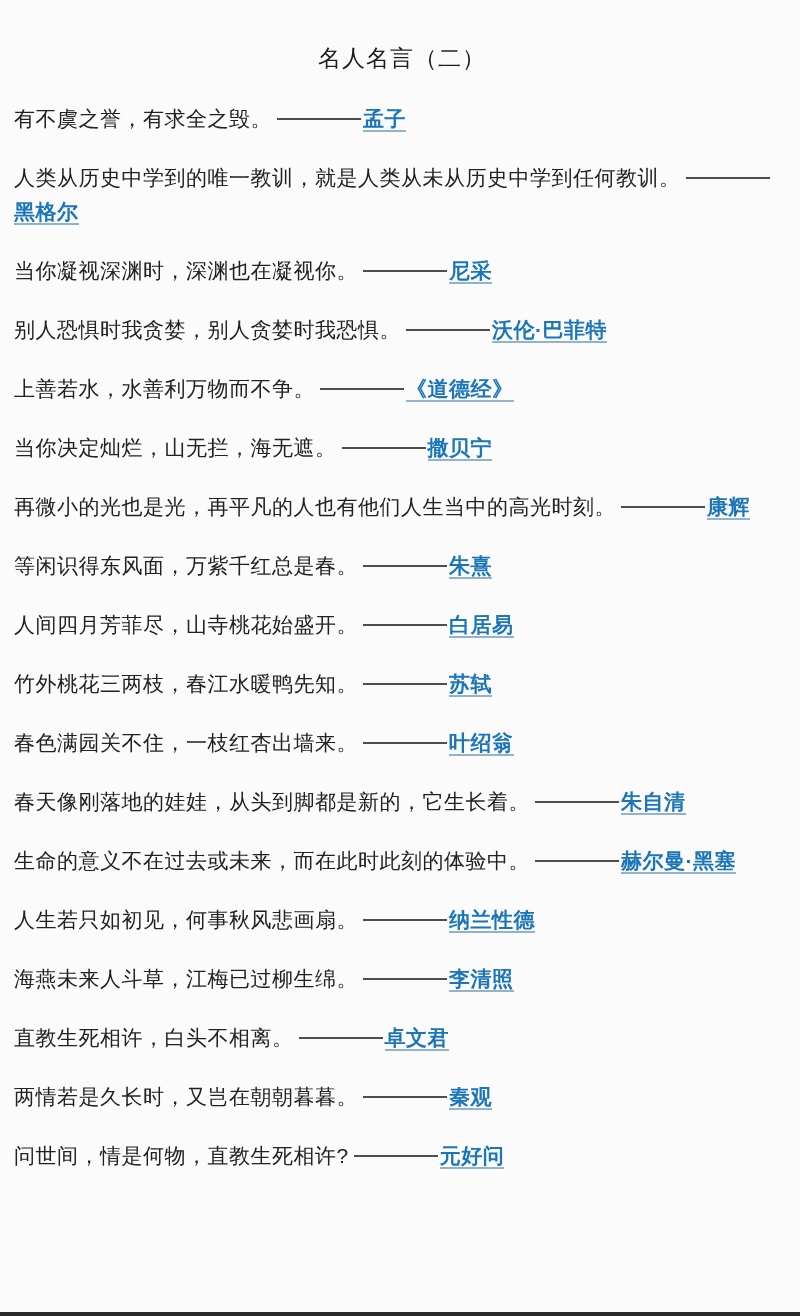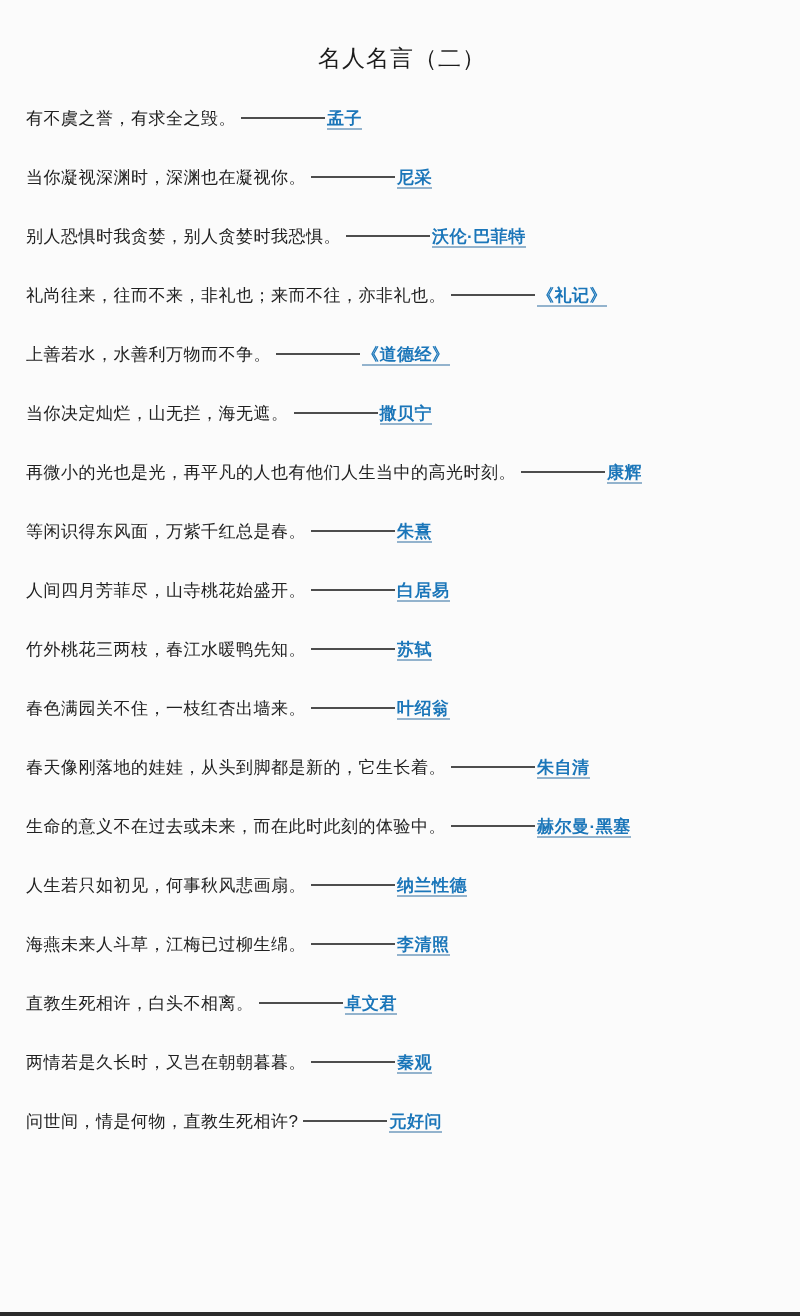--- a/index.html
+++ b/index.html
@@ -24,25 +24,24 @@
   .page-title {
     text-align: center;
     font-size: 23px;
     line-height: 36px;
     color: #1c1c1c;
     margin: 0 0 26px 0;
     font-weight: 500;
     letter-spacing: 1px;
   }
   .quote-row {
-    font-size: 17px;
+    font-size: 21px;
     line-height: 34px;
     margin-bottom: 25px;
     letter-spacing: 0.5px;
-    margin-left: 12px;
   }
   .quote-text {
     color: #212121;
   }
   .dash {
     display: inline-block;
     width: 84px;
     height: 0;
     border-top: 2px solid #4d4d4d;
     vertical-align: 0.28em;
@@ -67,27 +66,27 @@
 </style>
 </head>
 <body>
 
 <div class="page">
   <h1 class="page-title">名人名言（二）</h1>
 
   <div id="quote-list">
   <div class="quote-row"><span class="quote-text">有不虞之誉，有求全之毁。</span><span class="dash"></span><a class="author">孟子</a></div>
 
+  <div class="quote-row"><span class="quote-text">人类从历史中学到的唯一教训，就是人类从未从历史中学到任何教训。</span><span class="dash"></span><a class="author">黑格尔</a></div>
 
   <div class="quote-row"><span class="quote-text">当你凝视深渊时，深渊也在凝视你。</span><span class="dash"></span><a class="author">尼采</a></div>
 
 
   <div class="quote-row"><span class="quote-text">别人恐惧时我贪婪，别人贪婪时我恐惧。</span><span class="dash"></span><a class="author">沃伦·巴菲特</a></div>
 
-  <div class="quote-row"><span class="quote-text">礼尚往来，往而不来，非礼也；来而不往，亦非礼也。</span><span class="dash"></span><a class="author">《礼记》</a></div>
 
   <div class="quote-row"><span class="quote-text">上善若水，水善利万物而不争。</span><span class="dash"></span><a class="author">《道德经》</a></div>
 
   <div class="quote-row"><span class="quote-text">当你决定灿烂，山无拦，海无遮。</span><span class="dash"></span><a class="author">撒贝宁</a></div>
 
   <div class="quote-row"><span class="quote-text">再微小的光也是光，再平凡的人也有他们人生当中的高光时刻。</span><span class="dash"></span><a class="author">康辉</a></div>
 
   <div class="quote-row"><span class="quote-text">等闲识得东风面，万紫千红总是春。</span><span class="dash"></span><a class="author">朱熹</a></div>
 
   <div class="quote-row"><span class="quote-text">人间四月芳菲尽，山寺桃花始盛开。</span><span class="dash"></span><a class="author">白居易</a></div>

